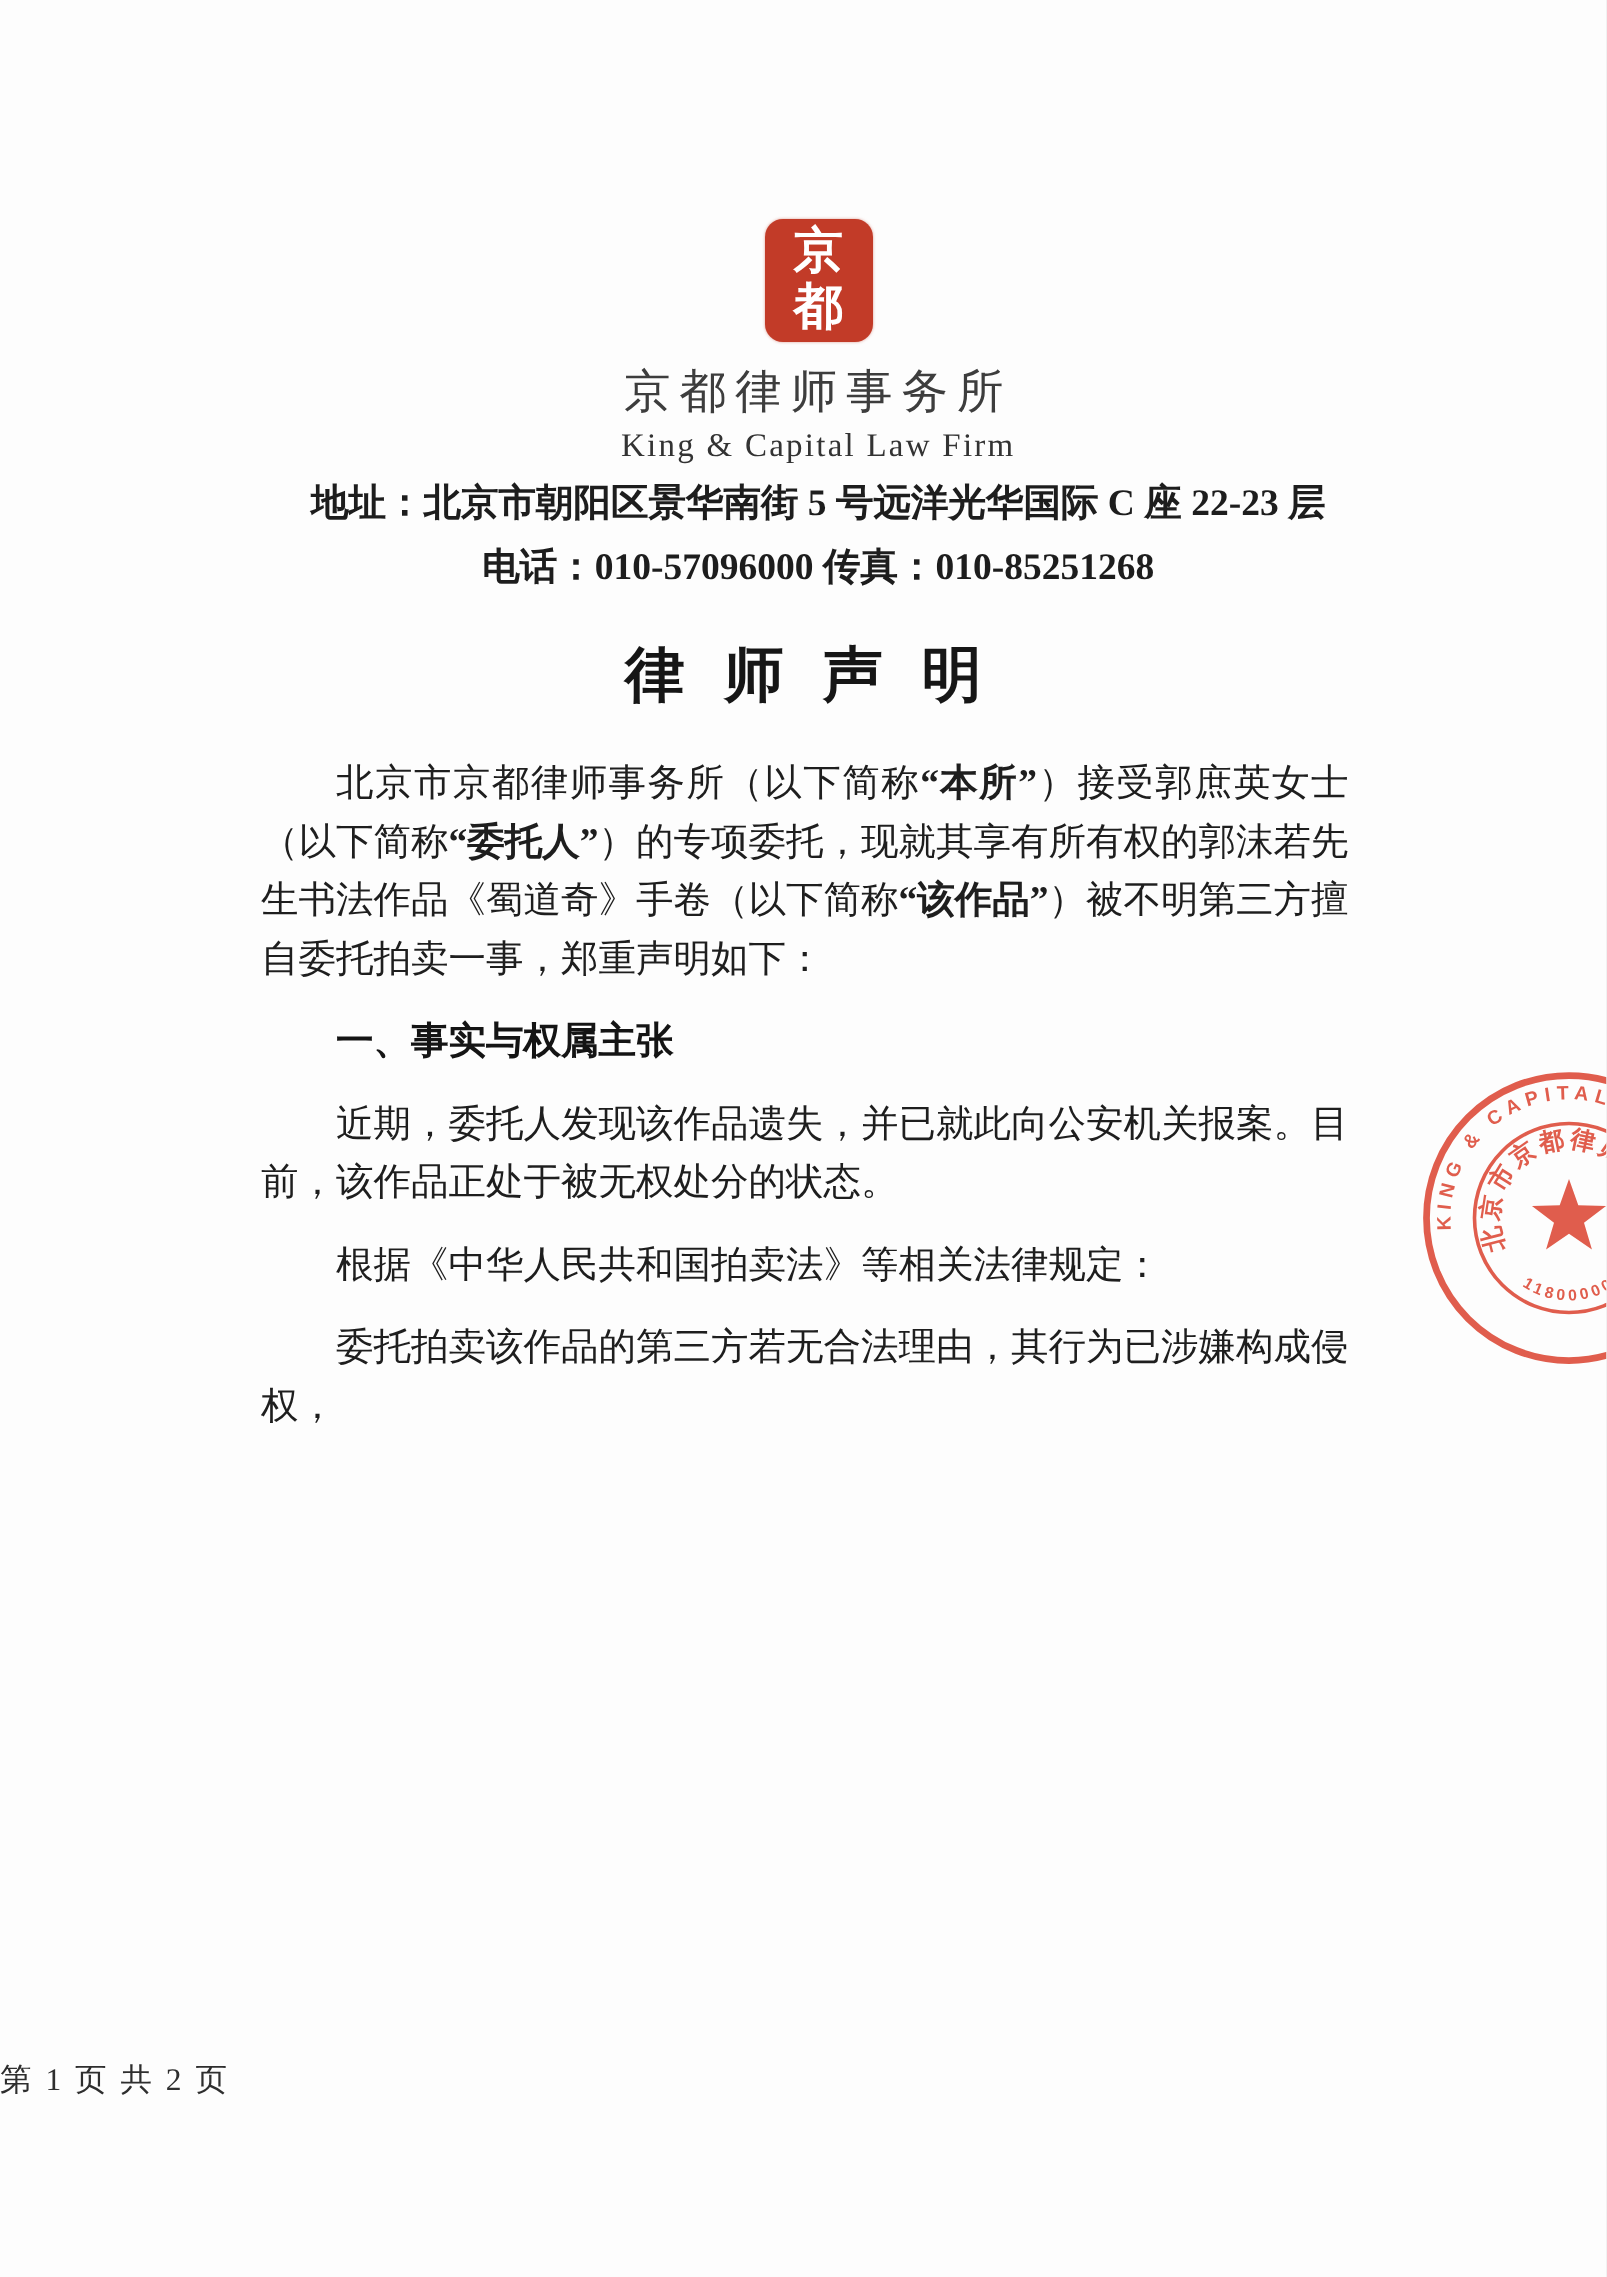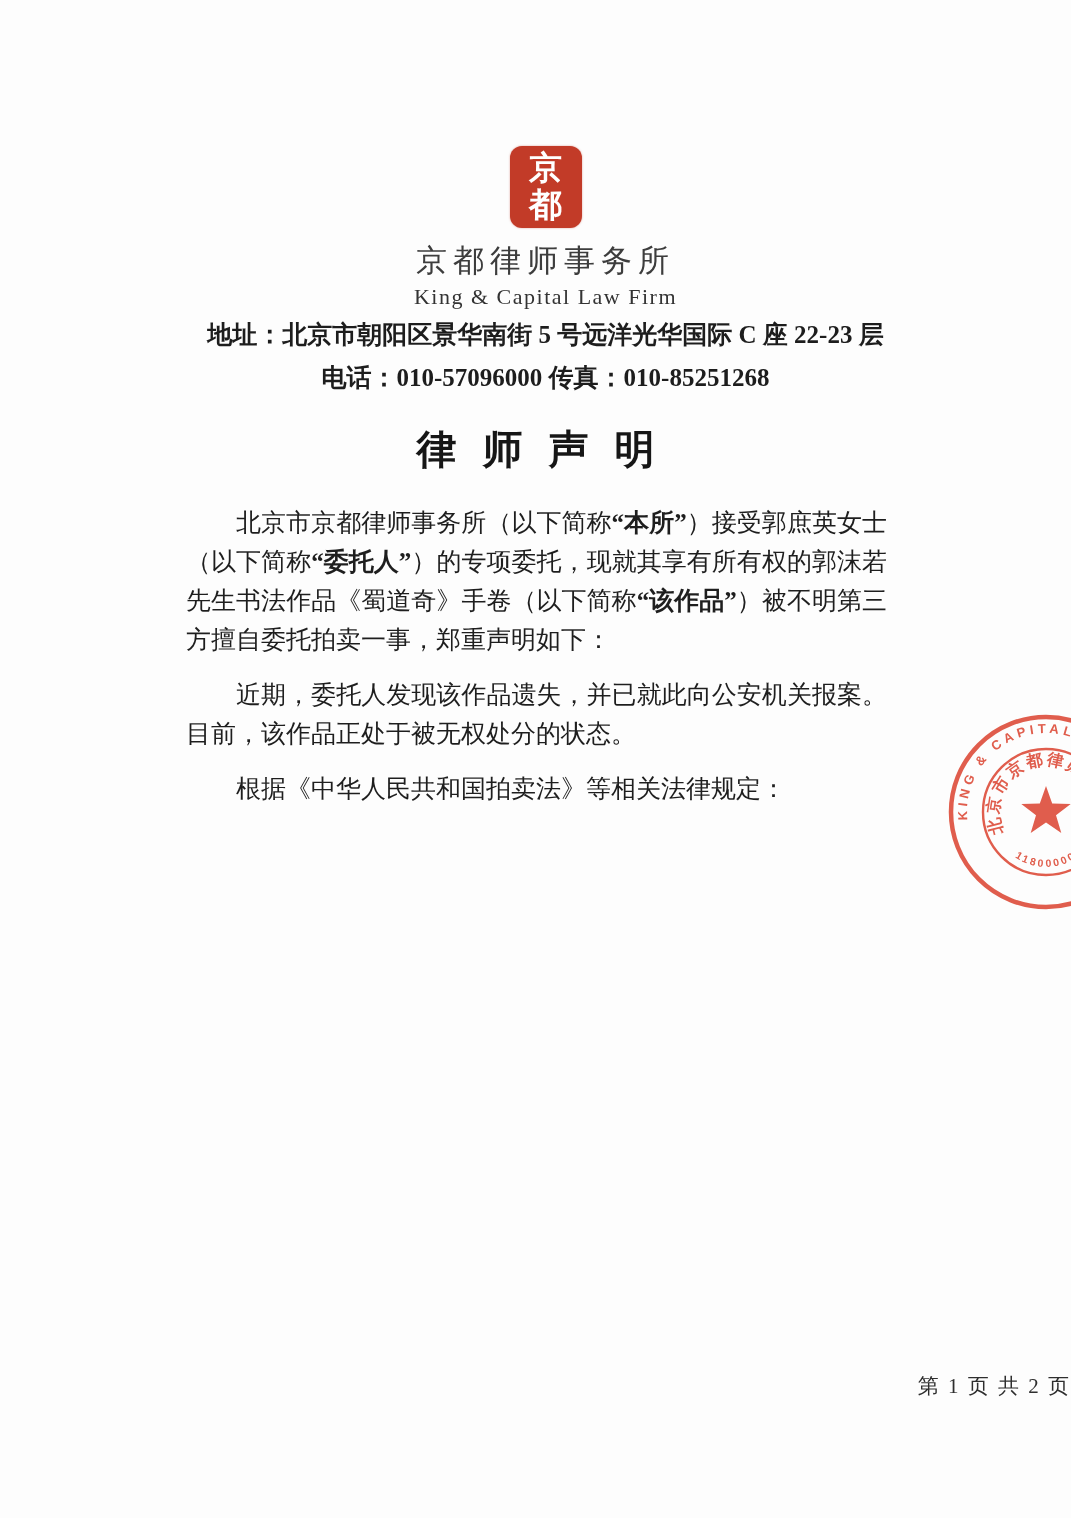--- a/index.html
+++ b/index.html
@@ -78,33 +78,33 @@
   }
   
   .doc-body {
     margin: 26px 168px 0 170px;
   }
   .doc-body p, .doc-body h3 {
     font-size: 25px;
     line-height: 39px;
     text-align: justify;
     text-indent: 2em;
-    margin: 16px 16px;
+    margin: 16px 4px;
     color: #1e1e1e;
     font-weight: normal;
   }
   .doc-body h3 { font-weight: bold; color: #141414; }
   .doc-body b { font-weight: bold; }
   
   .page-footer {
     position: absolute;
     top: 1372px;
     left: 0;
     width: 100%;
-    text-align: right;
+    text-align: left;
     font-size: 21px;
     letter-spacing: 2px;
     color: #2e2e2e;
   }
   
   .stamp {
     position: absolute;
     left: 946px;
     top: 712px;
     width: 200px;
@@ -135,22 +135,24 @@
     <div class="firm-name-cn">京都律师事务所</div>
     <div class="firm-name-en">King &amp; Capital Law Firm</div>
     <div class="letterhead-address">地址：北京市朝阳区景华南街 5 号远洋光华国际 C 座 22-23 层</div>
     <div class="letterhead-phone">电话：010-57096000 传真：010-85251268</div>
   </div>
 
   <h1 class="doc-title">律师声明</h1>
 
   <div class="doc-body">
       <p><span>北京市京都律师事务所（以下简称</span><b>“本所”</b><span>）接受郭庶英女士（以下简称</span><b>“委托人”</b><span>）的专项委托，现就其享有所有权的郭沫若先生书法作品《蜀道奇》手卷（以下简称</span><b>“该作品”</b><span>）被不明第三方擅自委托拍卖一事，郑重声明如下：</span></p>
+      <h3><span>一、事实与权属主张</span></h3>
       <p><span>近期，委托人发现该作品遗失，并已就此向公安机关报案。目前，该作品正处于被无权处分的状态。</span></p>
       <p><span>根据《中华人民共和国拍卖法》等相关法律规定：</span></p>
+      <p><span>委托拍卖该作品的第三方若无合法理由，其行为已涉嫌构成侵权，</span></p>
     </div>
 
   <div class="page-footer">第 1 页 共 2 页</div>
 
   <svg class="stamp" width="200" height="200" viewBox="0 0 200 200" xmlns="http://www.w3.org/2000/svg">
     <defs>
       <path id="arcEn" d="M 31.6 139.5 A 79 79 0 1 1 168.4 139.5"></path>
       <path id="arcCn" d="M 64.0 130.2 A 47 47 0 1 1 136.0 130.2"></path>
       <path id="arcNum" d="M 52.4 127.5 A 55 55 0 0 0 147.6 127.5"></path>
     </defs>

